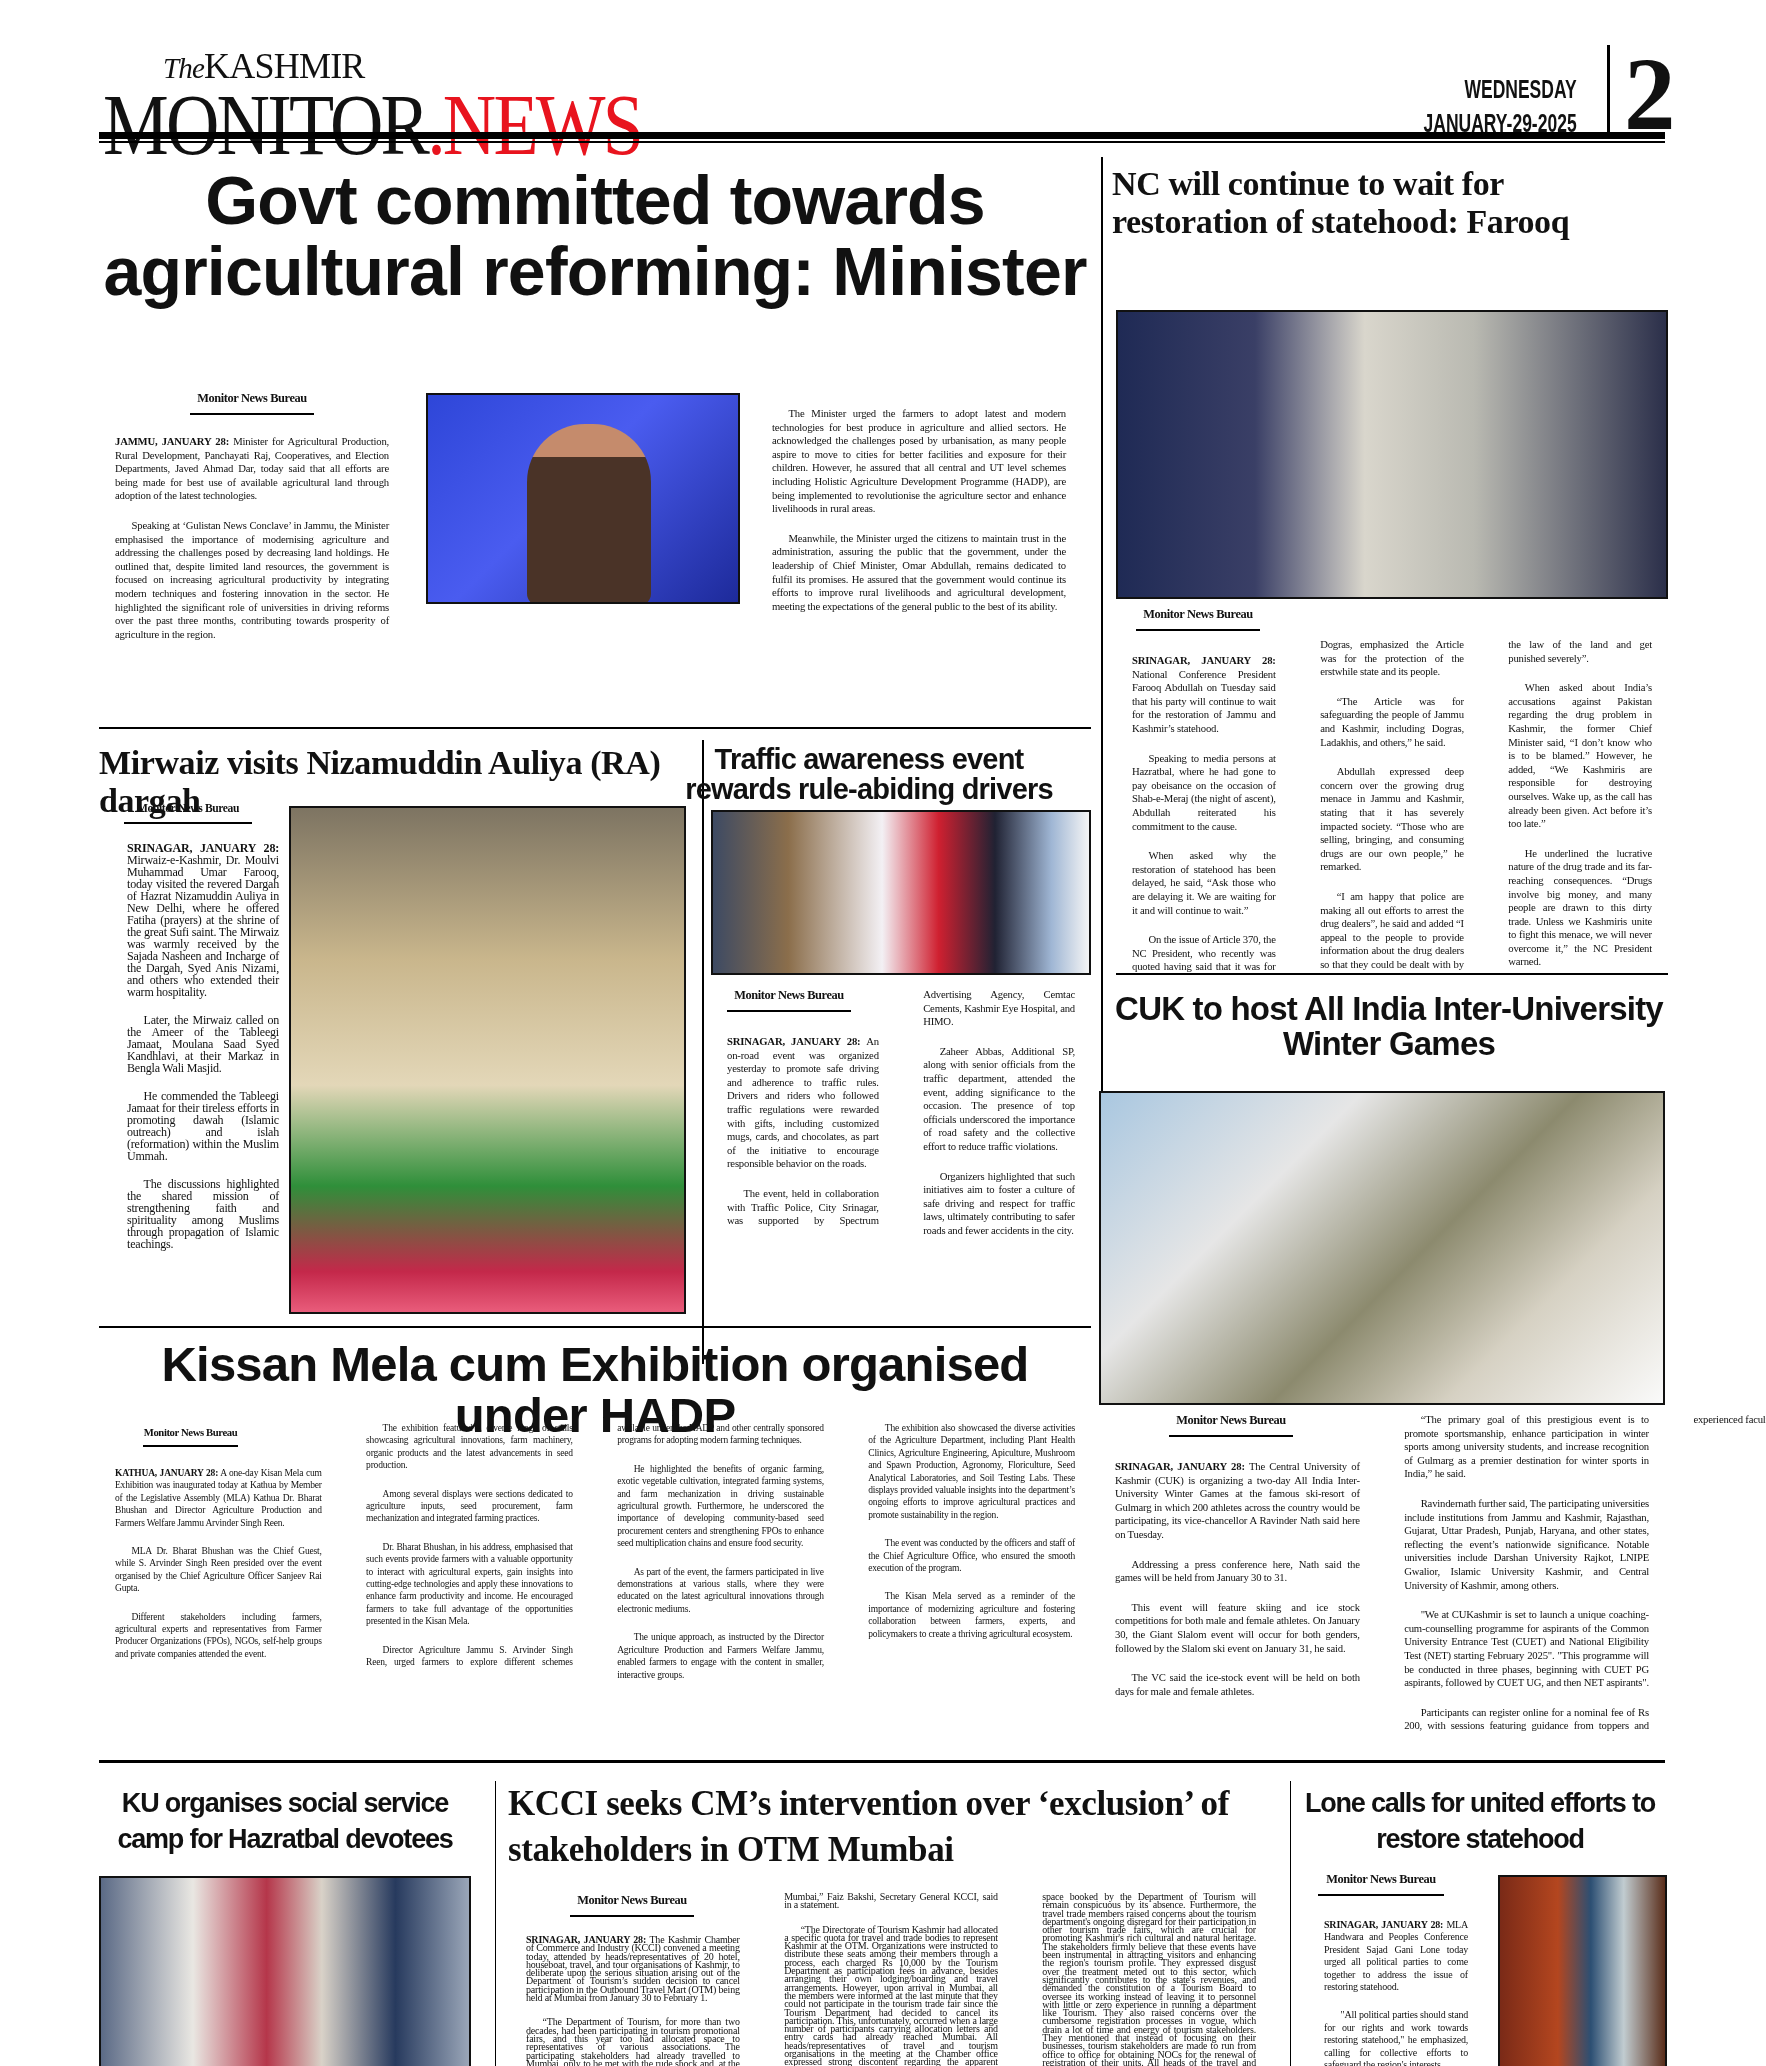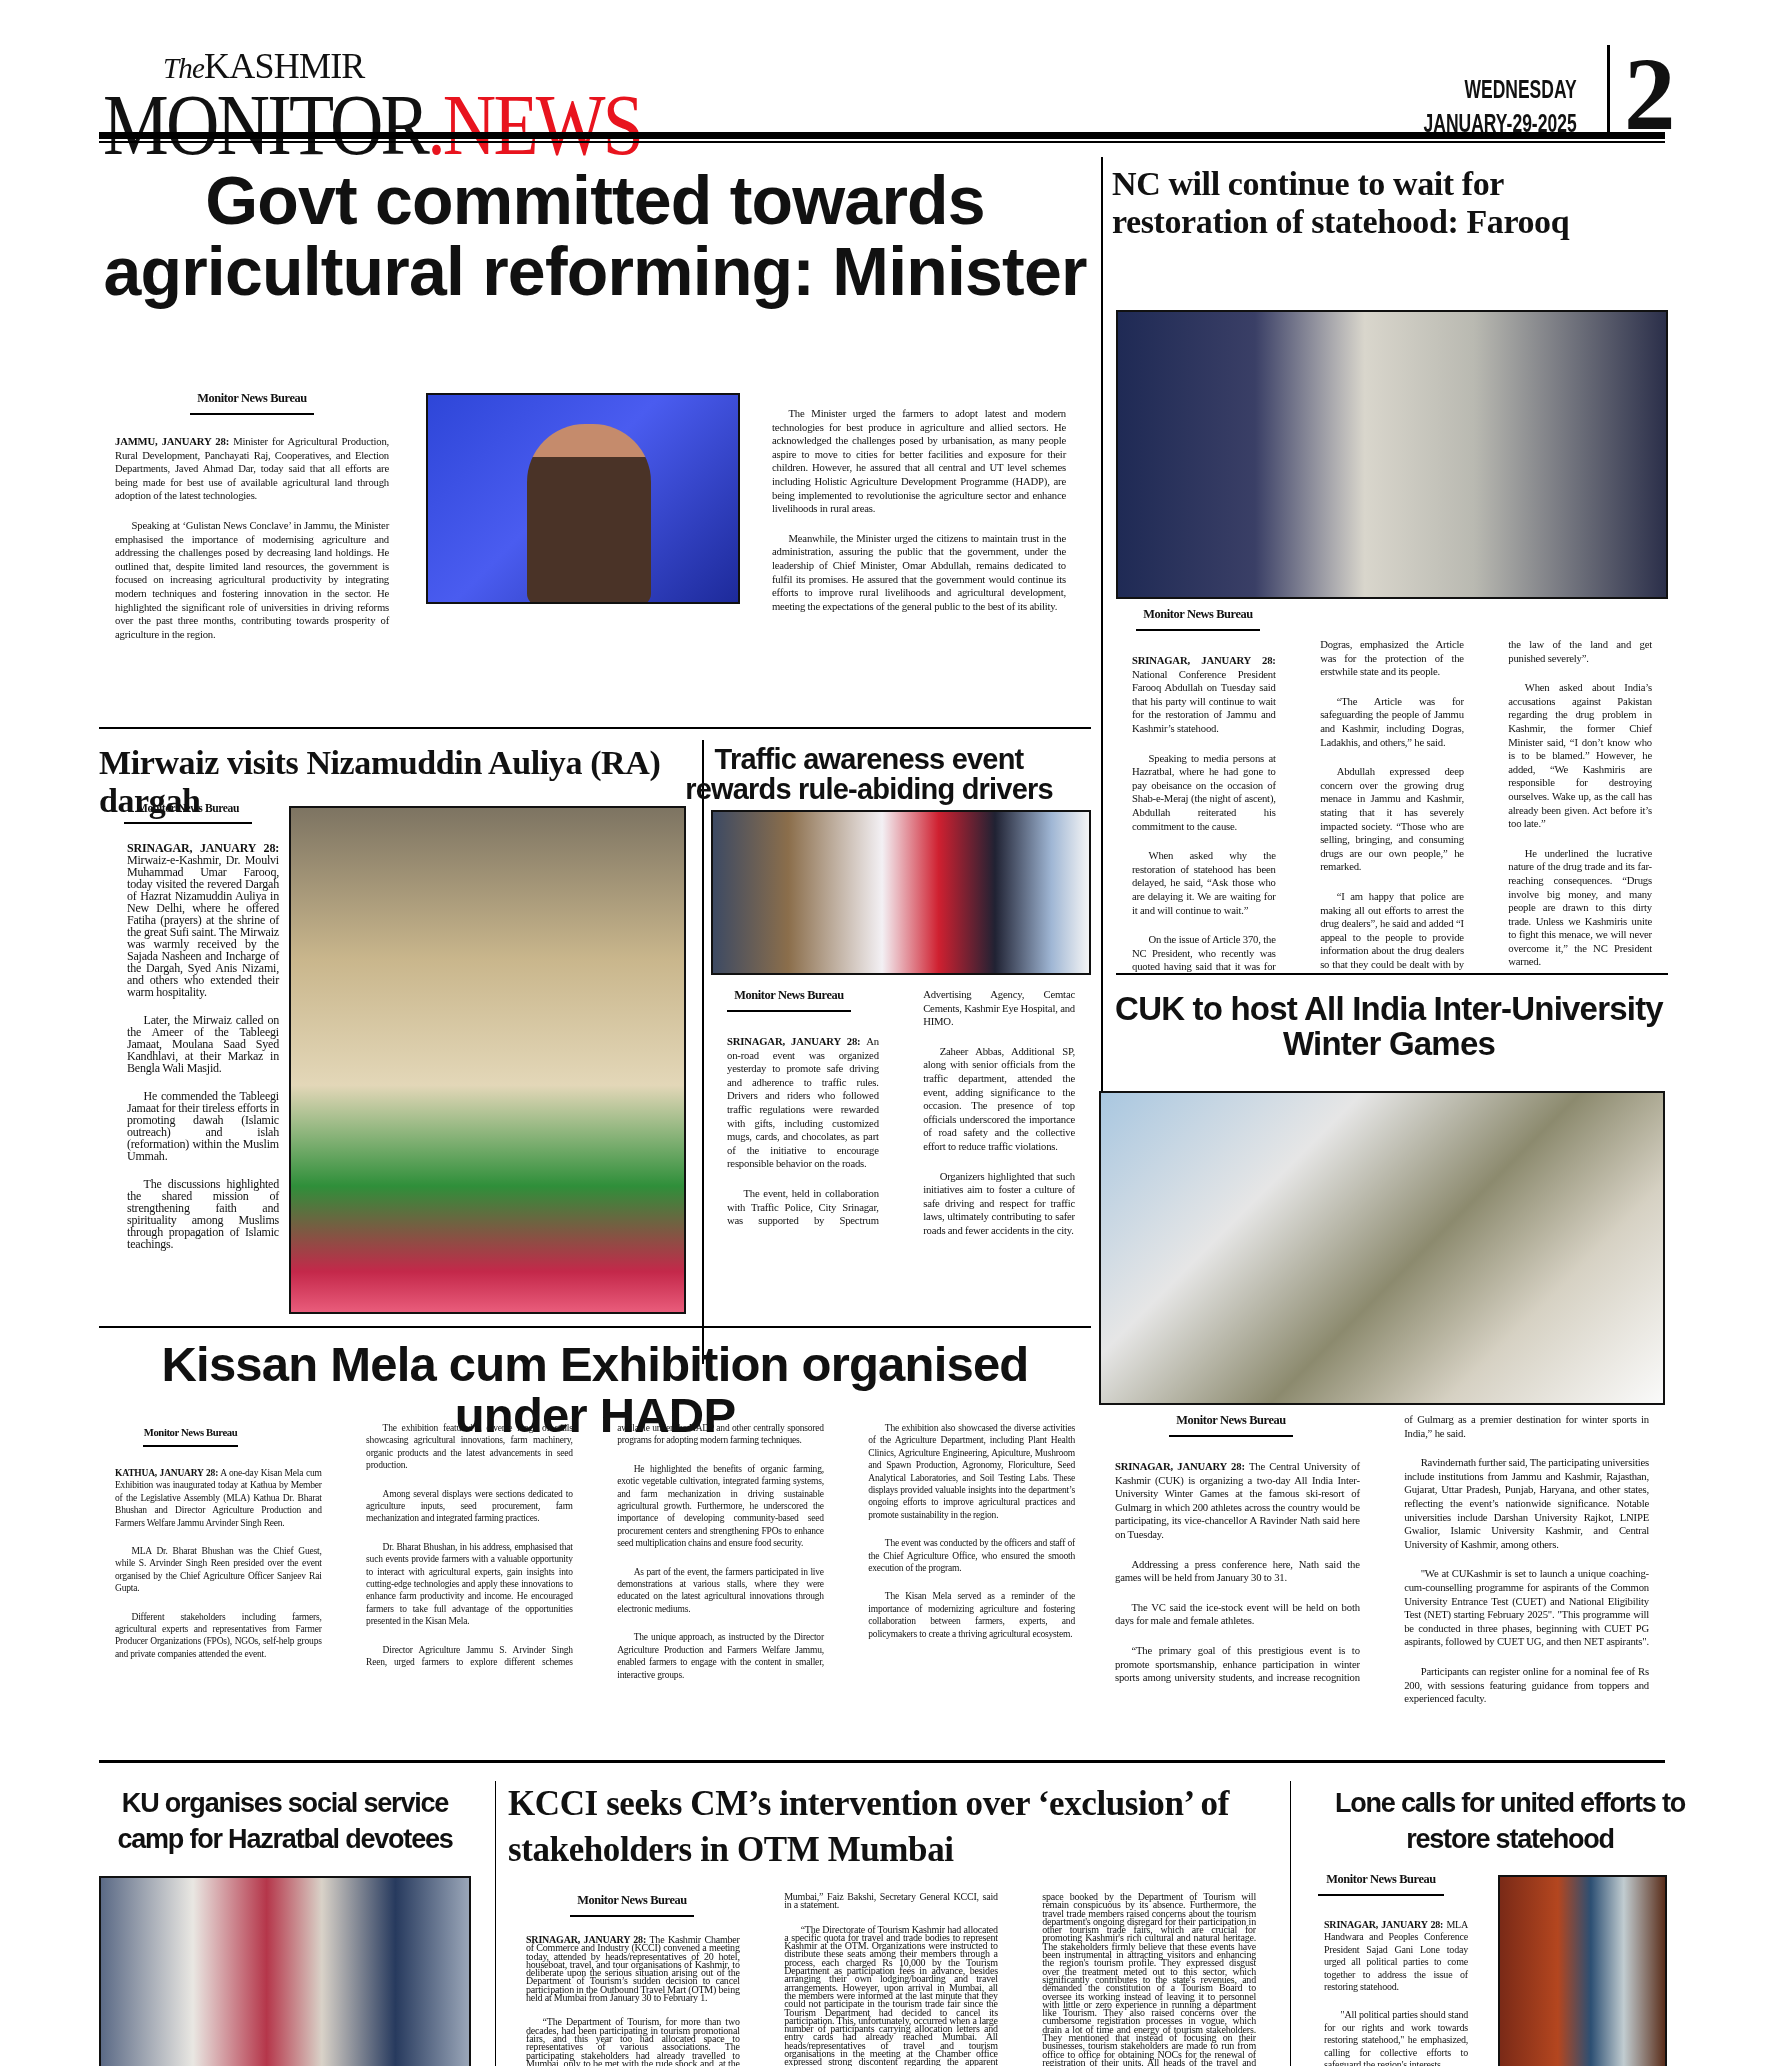--- a/index.html
+++ b/index.html
@@ -95,20 +95,21 @@
 </div>
 <div class="abs hrule" style="left:99px;top:1326px;width:992px;height:2.1px;"></div>
 
 <div class="abs head-sans" style="left:1112px;top:992px;width:554px;font-size:33px;">CUK to host All India Inter-University Winter Games</div>
 <div class="abs photo" style="left:1099px;top:1091px;width:566px;height:314px;background:linear-gradient(135deg,#a9c7e0 0%,#e6e6e6 30%,#8c8a6e 55%,#d6d1c3 75%,#fafafa 100%);"></div>
 <div class="abs byline" style="left:1169px;top:1413px;width:124px;">Monitor News Bureau</div>
 <div class="abs body cols2" style="left:1099px;top:1413px;width:566px;height:322px;">
   <div style="height:31px;"></div>
   <p class="first"><b>SRINAGAR, JANUARY 28:</b> <span>The Central University of Kashmir (CUK) is organizing a two-day All India Inter-University Winter Games at the famous ski-resort of Gulmarg in which 200 athletes across the country would be participating, its vice-chancellor A Ravinder Nath said here on Tuesday.</span></p>
   <p>Addressing a press conference here, Nath said the games will be held from January 30 to 31.</p>
+  <p>This event will feature skiing and ice stock competitions for both male and female athletes. On January 30, the Giant Slalom event will occur for both genders, followed by the Slalom ski event on January 31, he said.</p>
   <p>The VC said the ice-stock event will be held on both days for male and female athletes.</p>
   <p>“The primary goal of this prestigious event is to promote sportsmanship, enhance participation in winter sports among university students, and increase recognition of Gulmarg as a premier destination for winter sports in India,” he said.</p>
   <p>Ravindernath further said, The participating universities include institutions from Jammu and Kashmir, Rajasthan, Gujarat, Uttar Pradesh, Punjab, Haryana, and other states, reflecting the event’s nationwide significance. Notable universities include Darshan University Rajkot, LNIPE Gwalior, Islamic University Kashmir, and Central University of Kashmir, among others.</p>
   <p>"We at CUKashmir is set to launch a unique coaching-cum-counselling programme for aspirants of the Common University Entrance Test (CUET) and National Eligibility Test (NET) starting February 2025". "This programme will be conducted in three phases, beginning with CUET PG aspirants, followed by CUET UG, and then NET aspirants".</p>
   <p>Participants can register online for a nominal fee of Rs 200, with sessions featuring guidance from toppers and experienced faculty.</p>
 </div>
 
 <div class="abs head-sans" style="left:99px;top:1339px;width:992px;font-size:49px;">Kissan Mela cum Exhibition organised under HADP</div>
 <div class="abs byline" style="left:143px;top:1426px;width:95px;font-size:10.7px;">Monitor News Bureau</div>
 <div class="abs body cols4" style="left:99px;top:1422px;width:992px;height:314px;font-size:9.5px;line-height:12.4px;">
@@ -139,21 +140,21 @@
 <div class="abs body cols3" style="left:510px;top:1893px;width:762px;height:653px;font-size:10px;line-height:8.3px;column-gap:12.4px;">
   <div style="height:27px;"></div>
   <p class="first"><b>SRINAGAR, JANUARY 28:</b> <span>The Kashmir Chamber of Commerce and Industry (KCCI) convened a meeting today, attended by heads/representatives of 20 hotel, houseboat, travel, and tour organisations of Kashmir, to deliberate upon the serious situation arising out of the Department of Tourism’s sudden decision to cancel participation in the Outbound Travel Mart (OTM) being held at Mumbai from January 30 to February 1.</span></p>
   <p>“The Department of Tourism, for more than two decades, had been participating in tourism promotional fairs, and this year too had allocated space to representatives of various associations. The participating stakeholders had already travelled to Mumbai, only to be met with the rude shock and, at the eleventh hour, informed that they could not participate in the OTM owing to the Government’s cancellation decision. All the participants in the meeting expressed collective frustration regarding the mishandling of one of the most important tourism promotional events annually held in Mumbai. The members were aghast at the mess created by the Department of Tourism in handling basic issues and making them very difficult to resolve. In this, the participants vociferously expressed concern over the sudden cancellation in OTM, which had subjected OTM participants from Kashmir to a difficult and financially burdensome position in Mumbai,” Faiz Bakshi, Secretary General KCCI, said in a statement.</p>
   <p>“The Directorate of Tourism Kashmir had allocated a specific quota for travel and trade bodies to represent Kashmir at the OTM. Organizations were instructed to distribute these seats among their members through a process, each charged Rs 10,000 by the Tourism Department as participation fees in advance, besides arranging their own lodging/boarding and travel arrangements. However, upon arrival in Mumbai, all the members were informed at the last minute that they could not participate in the tourism trade fair since the Tourism Department had decided to cancel its participation. This, unfortunately, occurred when a large number of participants carrying allocation letters and entry cards had already reached Mumbai. All heads/representatives of travel and tourism organisations in the meeting at the Chamber office expressed strong discontent regarding the apparent negligence and lack of seriousness exhibited by the tourism department. Stakeholders emphasised that they had invested significant amounts in travel, promotional printing material, and accommodation, only to be denied the opportunity to showcase Kashmir as a premier travel destination at one of the largest tourism fairs in the country,” he added.</p>
   <p>“This incident undermines local businesses’ efforts and jeopardises Kashmir’s promotion as a tourist destination. Such mismanagement creates a disconnect in promotional activities and damages the reputation of the region's tourism sector. Moreover, the prominent space booked by the Department of Tourism will remain conspicuous by its absence. Furthermore, the travel trade members raised concerns about the tourism department's ongoing disregard for their participation in other tourism trade fairs, which are crucial for promoting Kashmir's rich cultural and natural heritage. The stakeholders firmly believe that these events have been instrumental in attracting visitors and enhancing the region's tourism profile. They expressed disgust over the treatment meted out to this sector, which significantly contributes to the state's revenues, and demanded the constitution of a Tourism Board to oversee its working instead of leaving it to personnel with little or zero experience in running a department like Tourism. They also raised concerns over the cumbersome registration processes in vogue, which drain a lot of time and energy of tourism stakeholders. They mentioned that instead of focusing on their businesses, tourism stakeholders are made to run from office to office for obtaining NOCs for the renewal of registration of their units. All heads of the travel and tour organisations opined that they would seriously consider attending the events/functions organised by the Tourism Department in the future,” the KCCI statement said.</p>
   <p>The participants appealed to the Chief Minister to order a high-level inquiry into this episode, which is bound to send negative signals about Kashmir Tourism. The meeting was attended by representatives of KCCI, TASK, KHAROA, UTTA, JKHARA, TAFOK, AKTO, DTOAK, TAAK, ATOAK, KHBOA, PLTOF, TAFI, IATO, TTIG, JKTA, ADTOI, PHAROA, and HC.</p>
 </div>
 <div class="abs vrule" style="left:1290px;top:1781px;width:1.2px;height:777px;"></div>
 
-<div class="abs head-sans" style="left:1298px;top:1785px;width:364px;font-size:27px;line-height:1.35;letter-spacing:-1.2px;margin-left:30px;">Lone calls for united efforts to restore statehood</div>
+<div class="abs head-sans" style="left:1298px;top:1785px;width:364px;font-size:27px;line-height:1.35;letter-spacing:-1.2px;">Lone calls for united efforts to restore statehood</div>
 <div class="abs byline" style="left:1318px;top:1872px;width:126px;">Monitor News Bureau</div>
 <div class="abs photo" style="left:1498px;top:1875px;width:169px;height:236px;background:linear-gradient(90deg,#7a2a17 0%,#b4461f 35%,#2c4f73 55%,#c1ccd0 75%,#5a2d1a 100%);"></div>
 <div class="abs body" style="left:1308px;top:1903px;width:176px;font-size:10px;line-height:12.4px;">
   <p class="first"><b>SRINAGAR, JANUARY 28:</b> <span>MLA Handwara and Peoples Conference President Sajad Gani Lone today urged all political parties to come together to address the issue of restoring statehood.</span></p>
   <p>"All political parties should stand for our rights and work towards restoring statehood," he emphasized, calling for collective efforts to safeguard the region's interests.</p>
   <p>He made the comments at the 'Badalta Jammu and Kashmir Event' organized by Gulistan News.</p>
   <p>Lone began his address by highlighting the growing challenge of unemployment, attributing it to the rapid integration of artificial intelligence across various sectors. "Unemployment will rise due to the promotion of artificial intelligence," he stated, urging policymakers to implement strategic interventions to mitigate this emerging issue.</p>
 
 </div>
 

